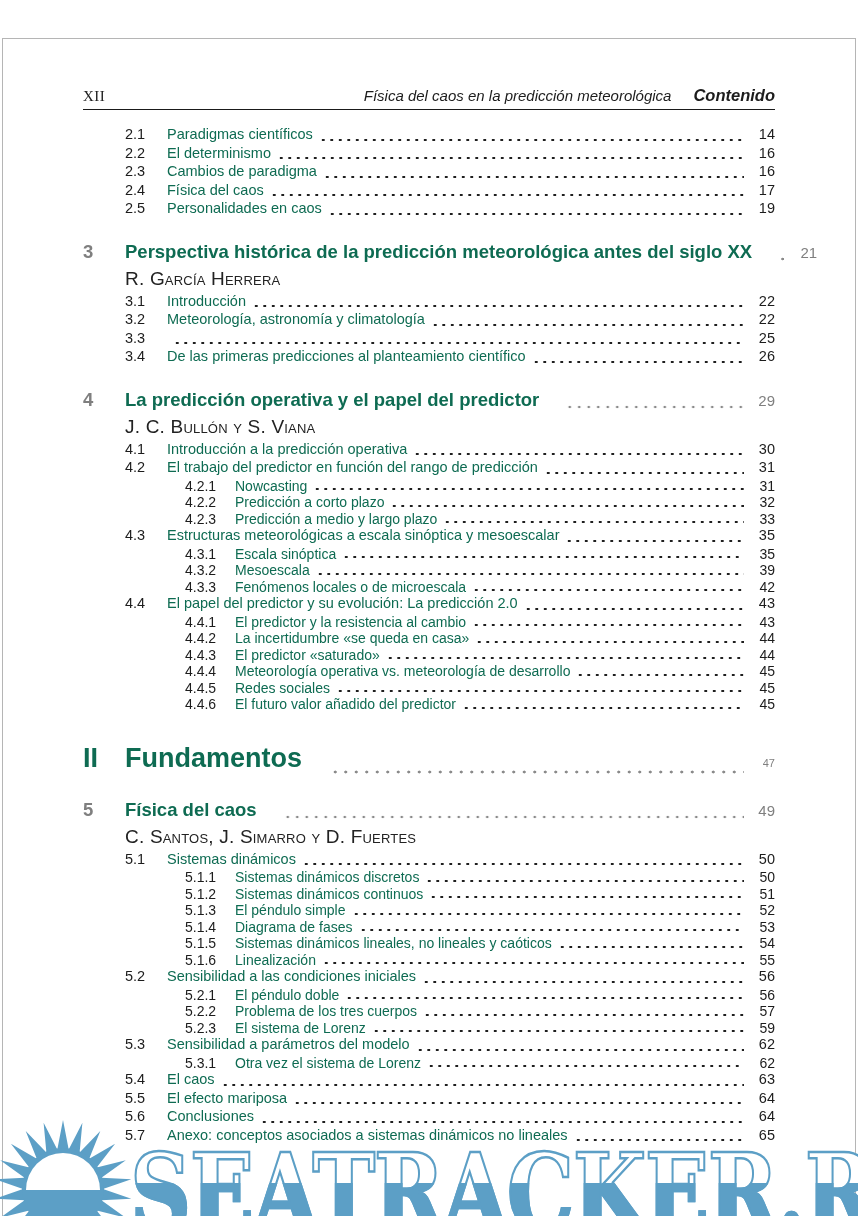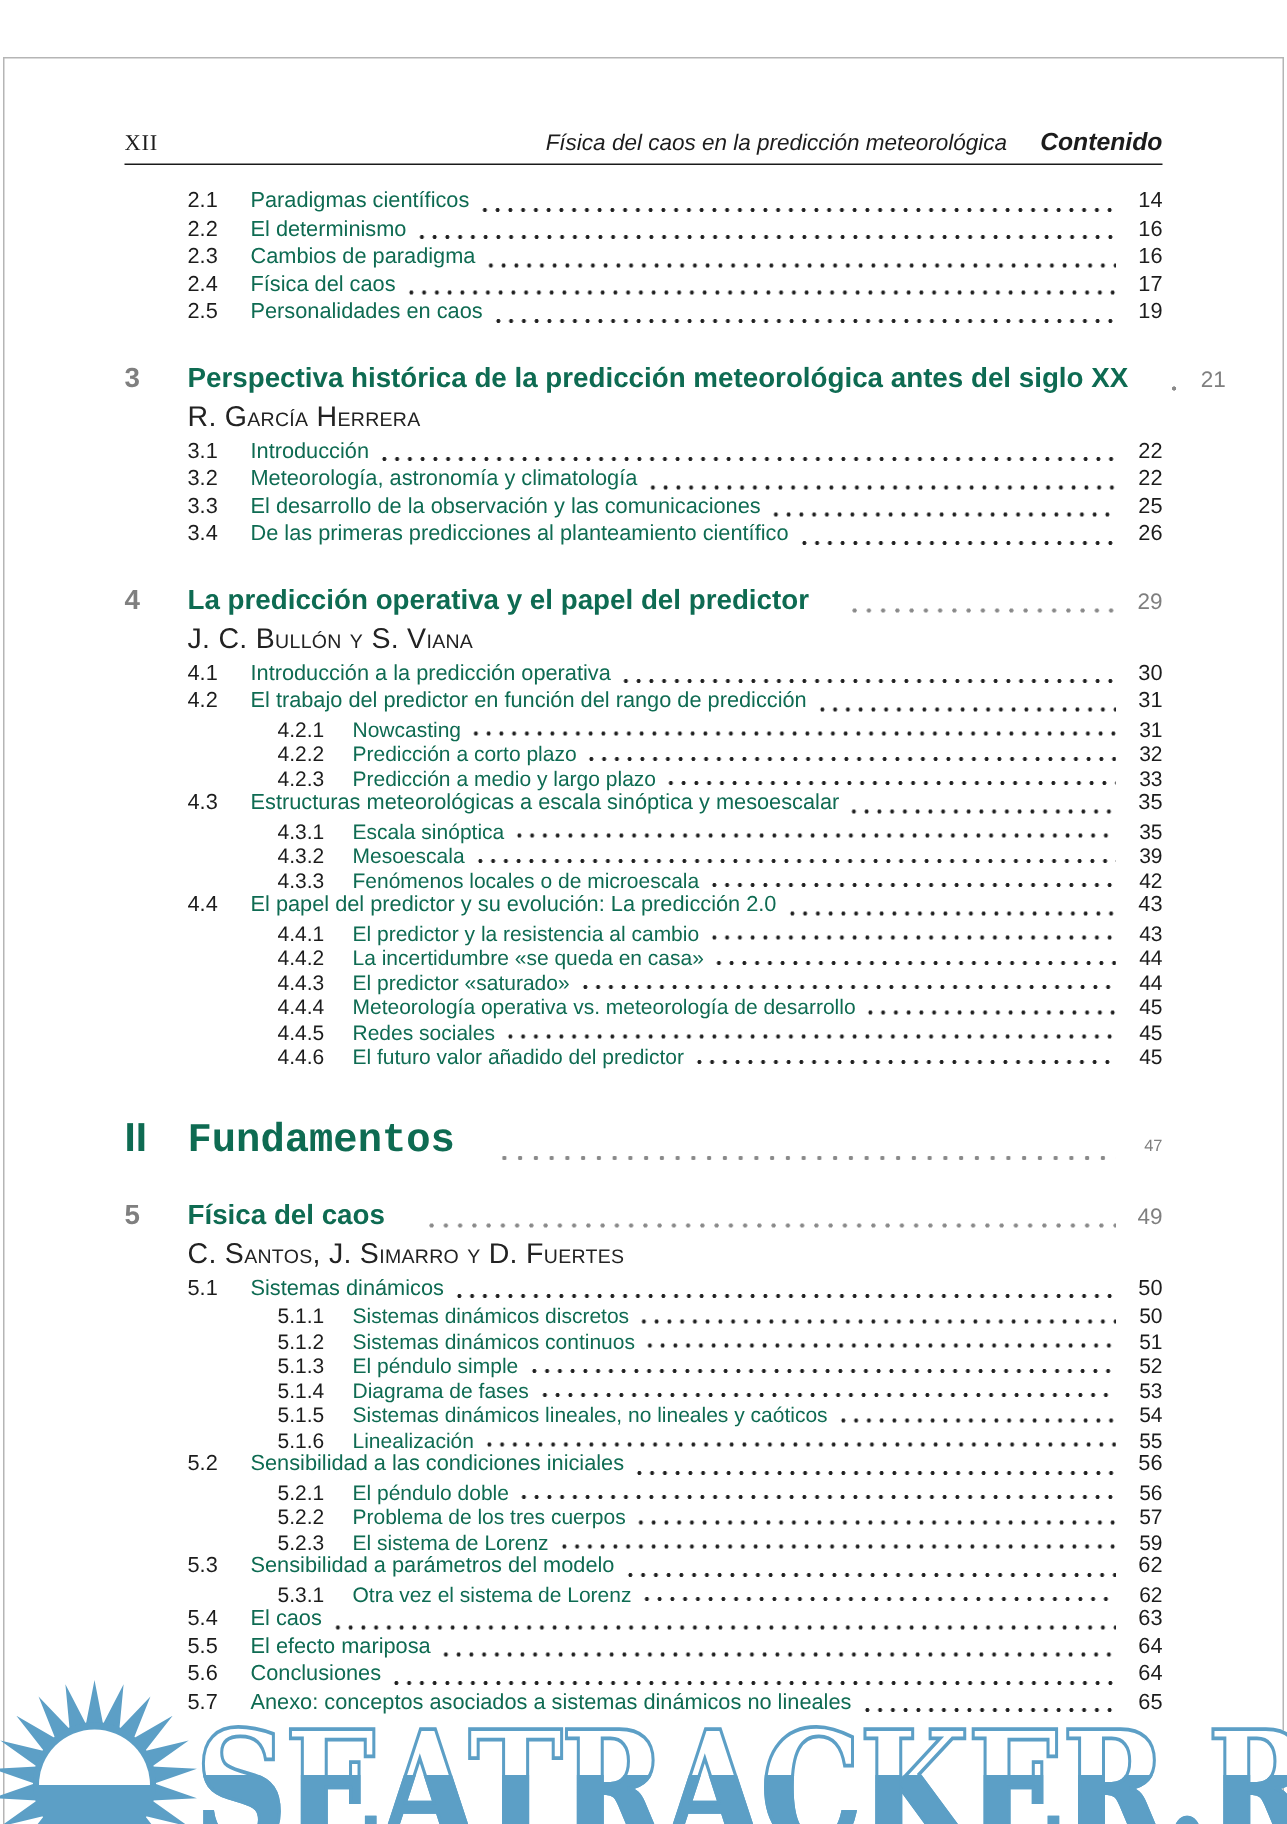--- a/index.html
+++ b/index.html
@@ -53,21 +53,21 @@
   }
   .chap-row .pg { color:#7f7f7f; font-size:15px; font-weight:normal; }
   .authors {
     padding-left:42px; margin-top:3px; height:17px;
     font-variant:small-caps; font-size:19px; letter-spacing:0.2px; color:#222;
   }
 
   .part { margin-top:30px; margin-bottom:16px; }
   .part-row { height:40px; font-size:27px; font-weight:bold; }
   .part-row .num { width:42px; color:#0e6b52; }
-  .part-row .ttl { color:#0e6b52;font-family:Liberation Mono, monospace; }
+  .part-row .ttl { color:#0e6b52; }
   .part-row .dots {
     margin-left:28px;
     background-image:radial-gradient(circle,#8a8a8a 1.3px,transparent 1.7px);
     background-size:10.5px 4px; background-position:left bottom 9px;
   }
   .part-row .pg { color:#7f7f7f; font-size:11px; font-weight:normal; }
   .chapter5 { margin-top:16px; }
 
   
   .wm-text {
@@ -144,21 +144,20 @@
     <span class="pg">22</span>
   </div>
         <div class="row sec">
     <span class="num">3.2</span>
     <span class="ttl">Meteorología, astronomía y climatología</span>
     <span class="dots"></span>
     <span class="pg">22</span>
   </div>
         <div class="row sec">
     <span class="num">3.3</span>
-    <span class="ttl">El desarrollo de la observación y las comunicaciones</span>
     <span class="dots"></span>
     <span class="pg">25</span>
   </div>
         <div class="row sec">
     <span class="num">3.4</span>
     <span class="ttl">De las primeras predicciones al planteamiento científico</span>
     <span class="dots"></span>
     <span class="pg">26</span>
   </div>
         <div class="chapter">

